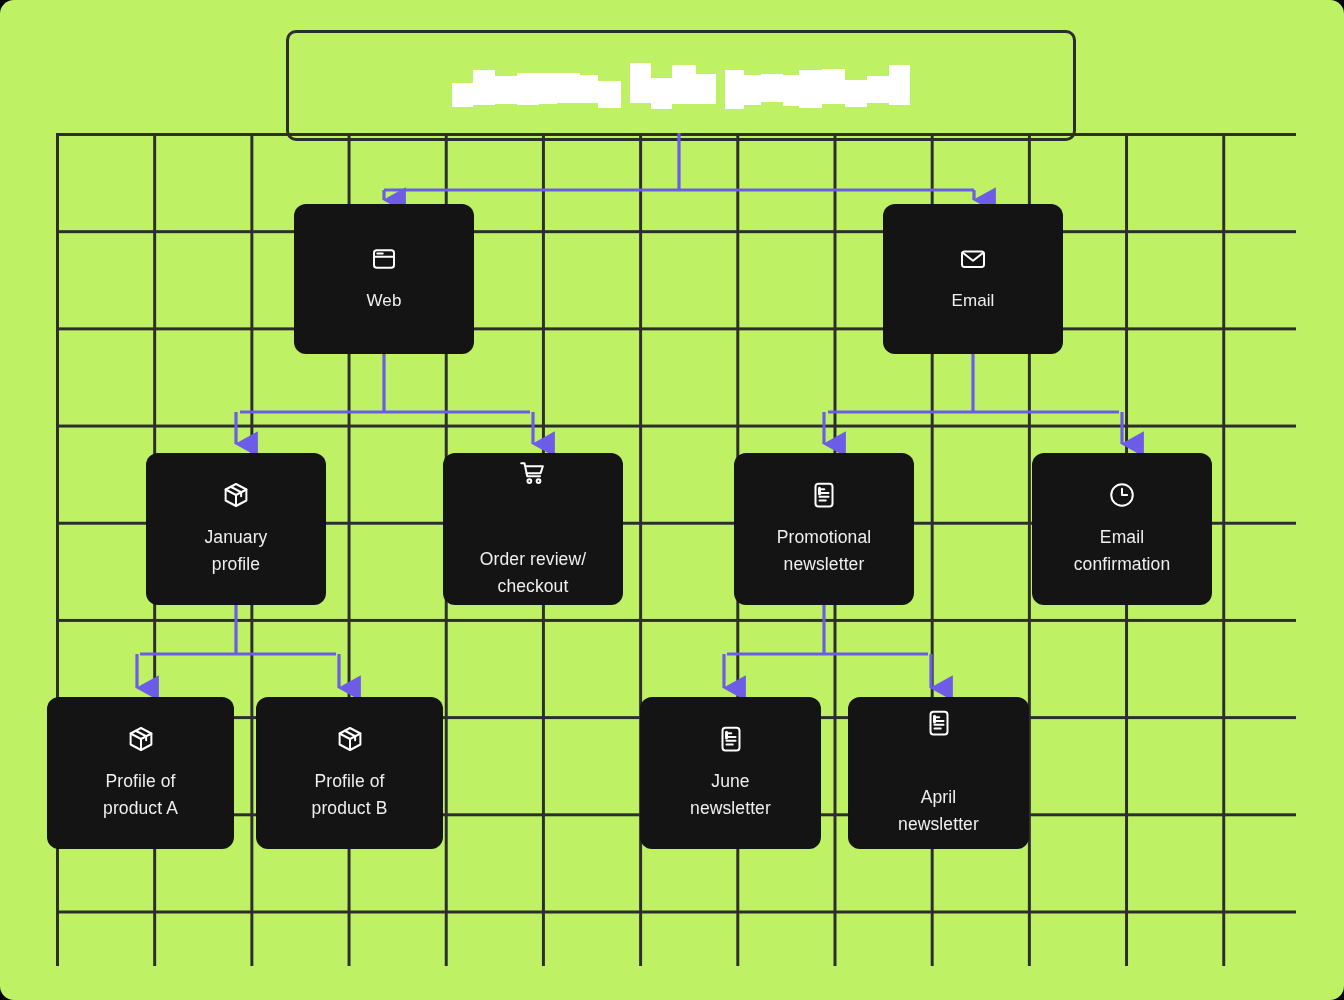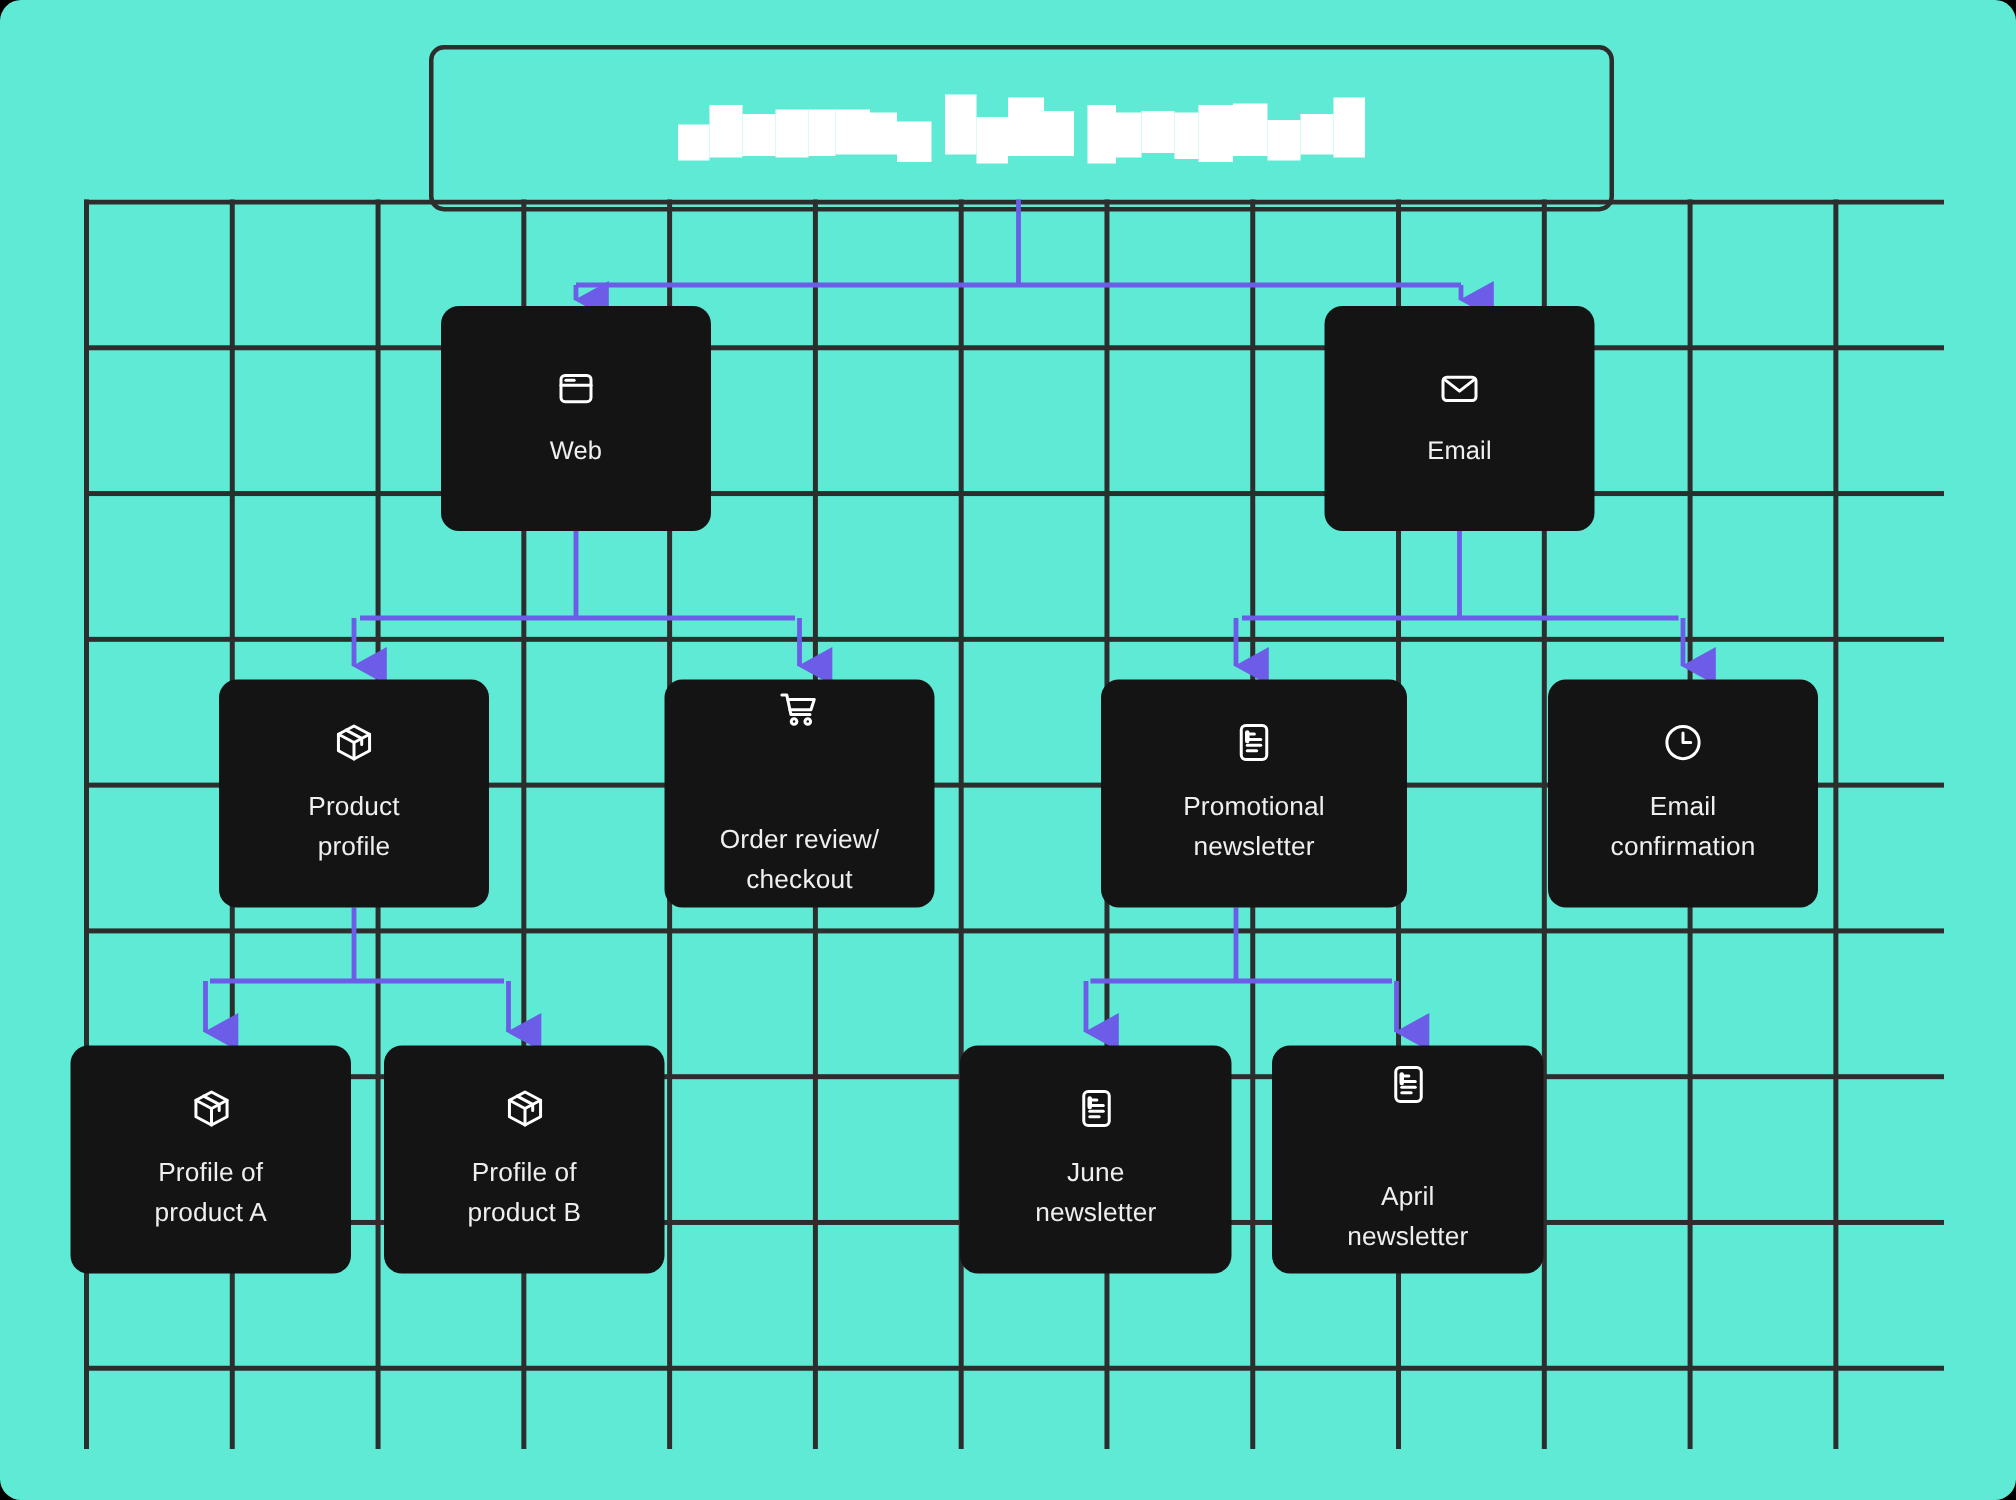--- a/index.html
+++ b/index.html
@@ -3,21 +3,21 @@
 <meta charset="utf-8">
 <style>
   html,body{margin:0;padding:0;background:#000;}
   body{
     width:1344px;height:1000px;overflow:hidden;position:relative;
     font-family:"Liberation Sans","DejaVu Sans",sans-serif;
     -webkit-font-smoothing:antialiased;
   }
 
   
-  #canvas{position:absolute;inset:0;background:#5eead4;border-radius:14px;overflow:hidden;}
+  #canvas{position:absolute;inset:0;background:#bef264;border-radius:14px;overflow:hidden;}
 
   
   #grid{
     position:absolute;
     left:56px;top:133px;width:1240px;height:833px;
     background-image:
       linear-gradient(to right,#2d2d2d 3px,transparent 3px),
       linear-gradient(to bottom,#2d2d2d 3px,transparent 3px);
     background-size:97.2px 97.2px;
     background-position:0 0;
@@ -169,38 +169,38 @@
 
   <div class="node" style="left:146px;top:453px;width:180px;height:152px;">
     <span class="node-icon">
       <svg viewBox="0 0 24 24" fill="none" stroke="currentColor" stroke-width="1.6" stroke-linecap="round" stroke-linejoin="round">
         <path d="M12 3.2 L20.3 7.6 V16.4 L12 20.8 L3.7 16.4 V7.6 Z"></path>
         <path d="M3.7 7.6 L12 12 L20.3 7.6"></path>
         <path d="M12 12 V20.8"></path>
         <path d="M7.8 5.4 L16.1 9.8 V13"></path>
       </svg>
     </span>
-    <span class="node-label">Product
+    <span class="node-label">January
 profile</span>
   </div>
 
   <div class="node" style="left:443px;top:453px;width:180px;height:152px;gap:44px;">
     <span class="node-icon">
       <svg viewBox="0 0 24 24" fill="none" stroke="currentColor" stroke-width="1.6" stroke-linecap="round" stroke-linejoin="round">
         <path d="M2.6 4.2 H5.2 L7.4 14.6 H17.6"></path>
         <path d="M6.9 12.1 H18.1 L19.9 6.6 H5.9"></path>
         <circle cx="9.1" cy="18.4" r="1.5"></circle>
         <circle cx="16.4" cy="18.4" r="1.5"></circle>
       </svg>
     </span>
     <span class="node-label">Order review/
 checkout</span>
   </div>
 
-  <div class="node" style="left:734px;top:453px;width:204px;height:152px;">
+  <div class="node" style="left:734px;top:453px;width:180px;height:152px;">
     <span class="node-icon">
       <svg viewBox="0 0 24 24" fill="none" stroke="currentColor" stroke-width="1.6" stroke-linecap="round" stroke-linejoin="round">
         <rect x="5.2" y="2.9" width="13.6" height="18.2" rx="2.4"></rect>
         <path d="M8.4 7.4 H12.2"></path>
         <path d="M8.4 10.4 H15.6"></path>
         <path d="M8.4 13.4 H15.6"></path>
         <path d="M8.4 16.4 H13.4"></path>
         <path d="M8.4 6.6 V11.2" stroke-width="2.4"></path>
       </svg>
     </span>

